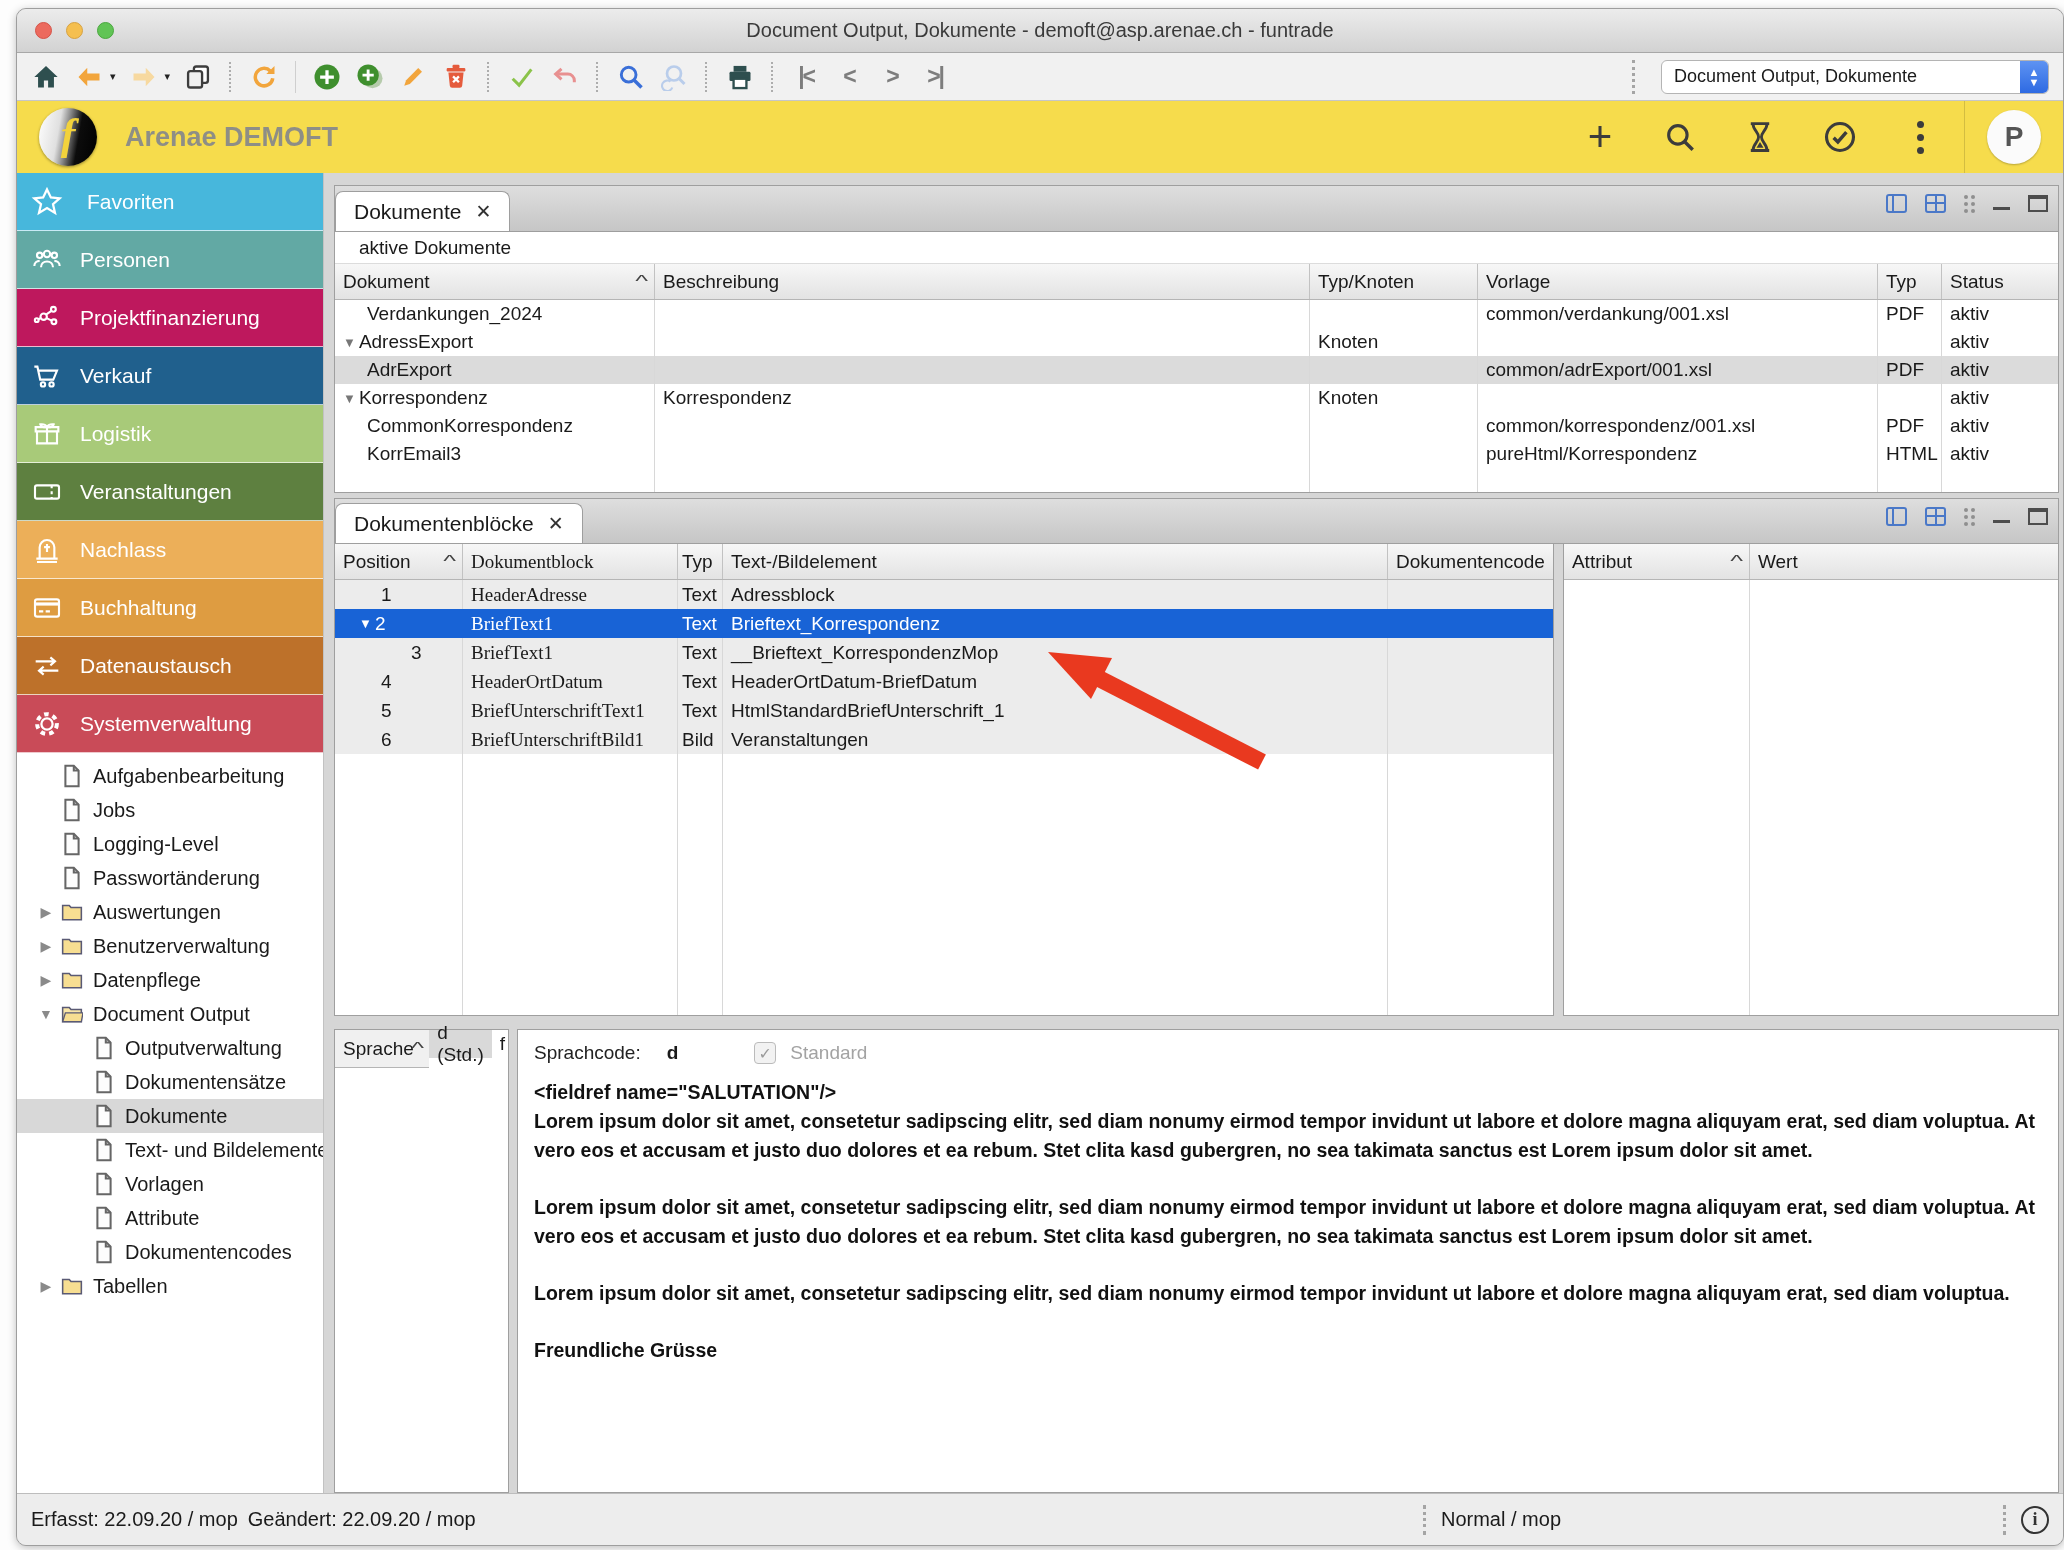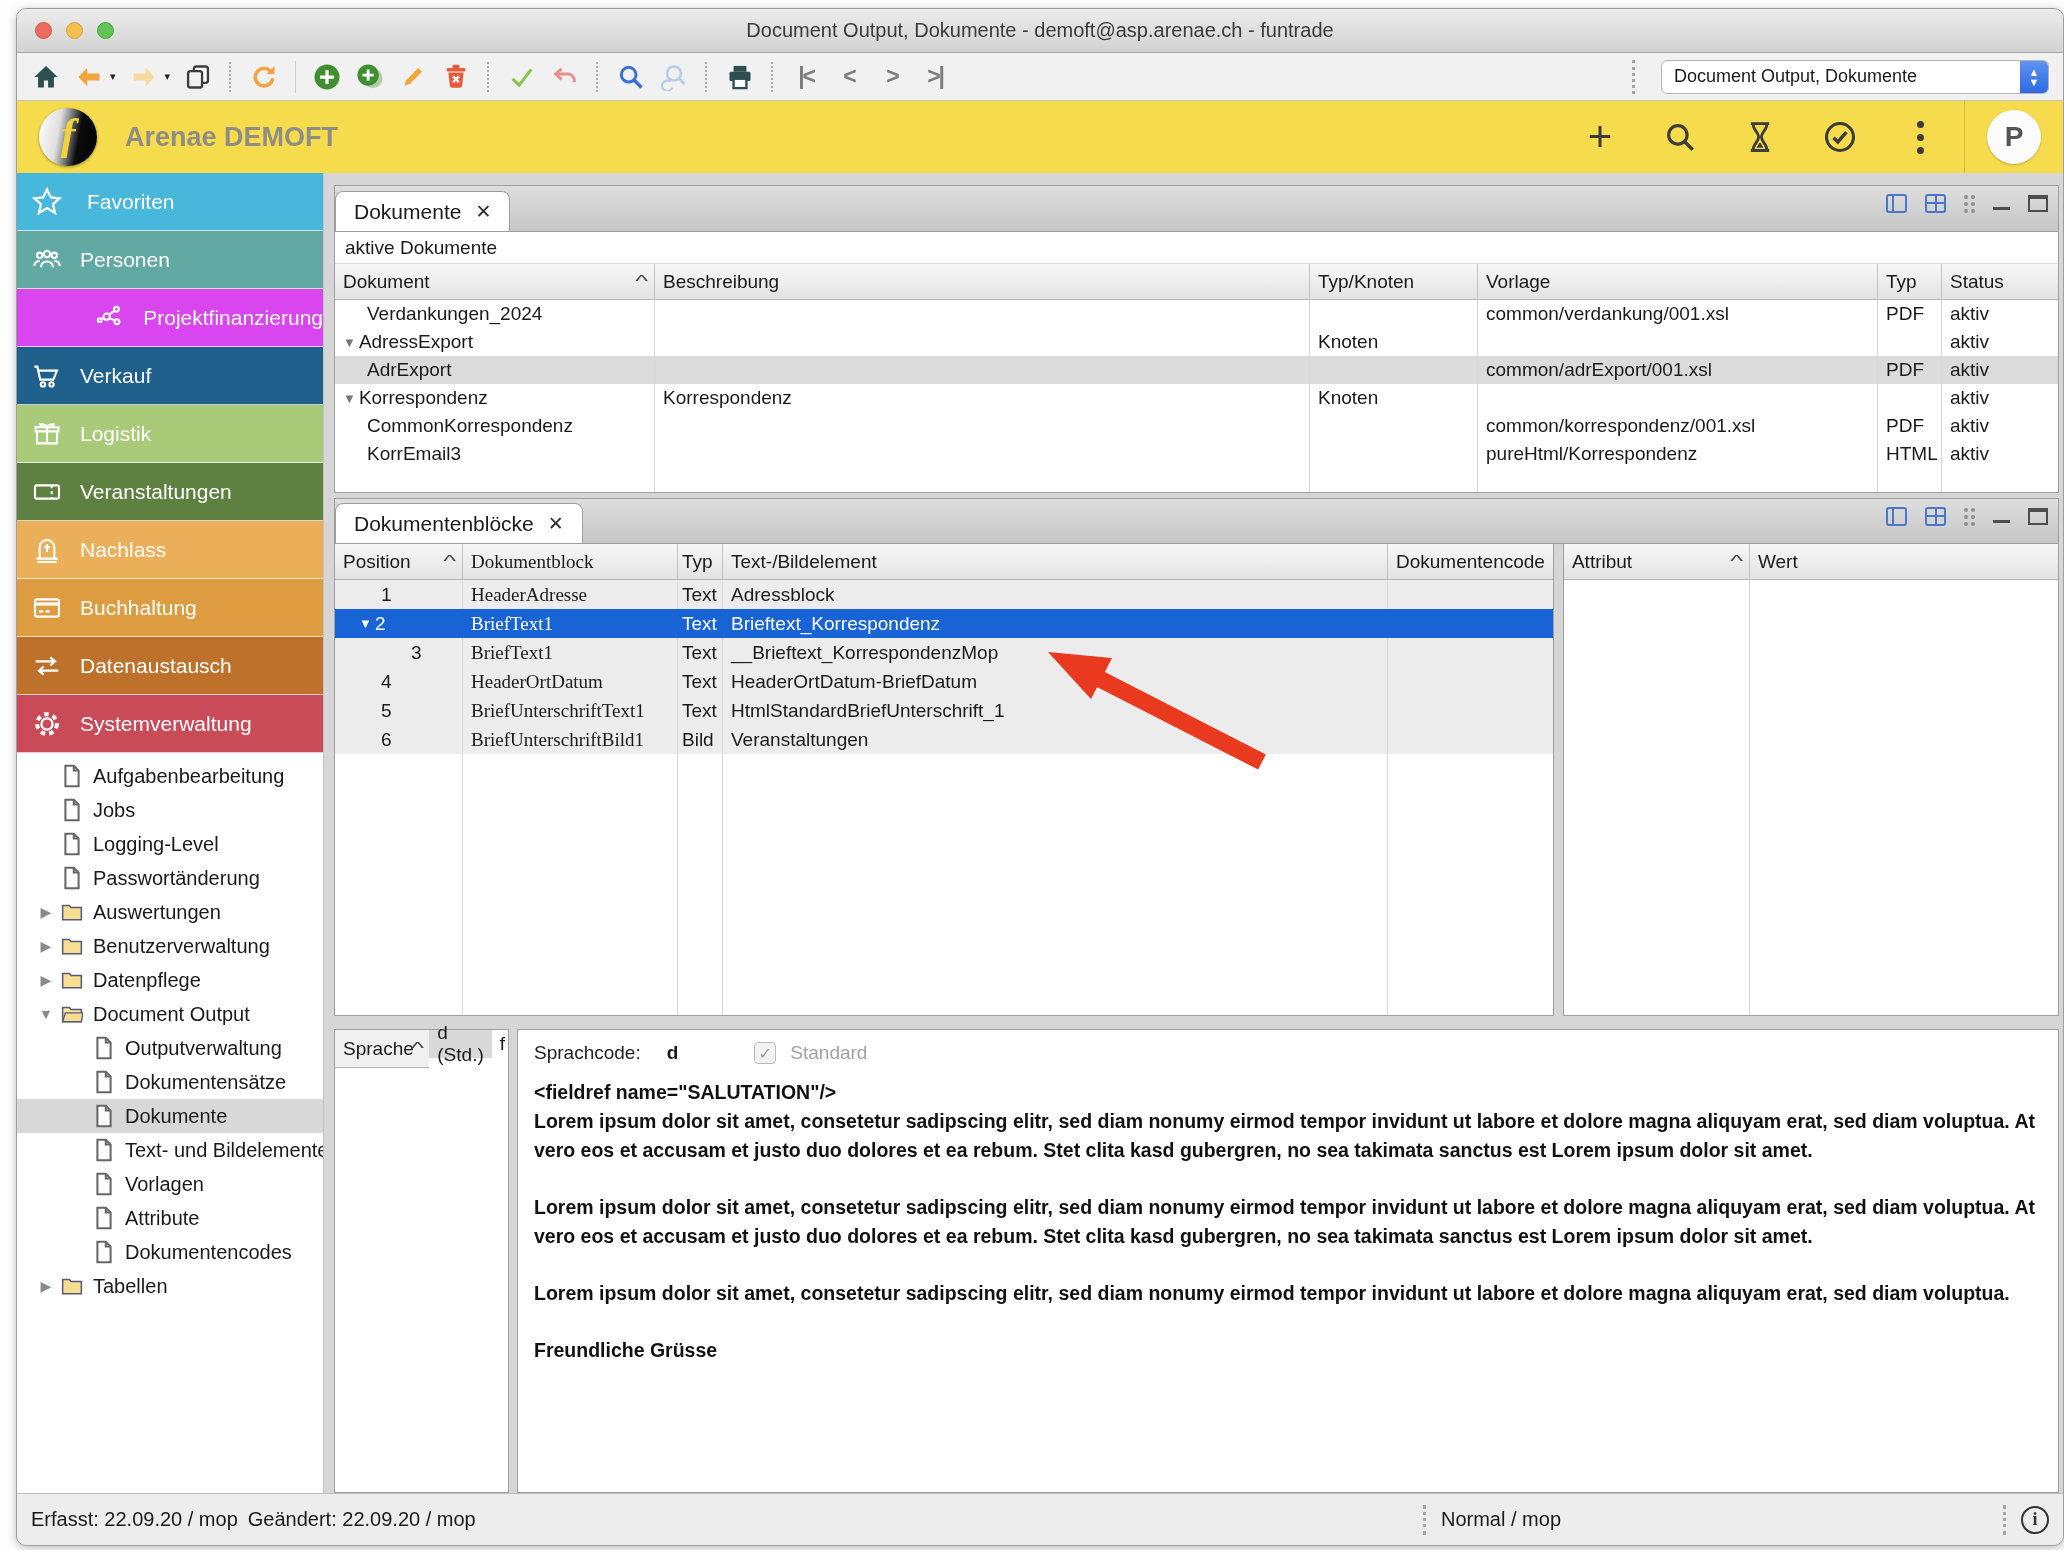--- a/index.html
+++ b/index.html
@@ -71,21 +71,21 @@
   .panecontrols { position:absolute; right:10px; top:8px; display:flex; align-items:center; gap:18px; }
   .pc-win { width:21px; height:19px; border:2px solid #4a78c8; border-radius:3px; position:relative; }
   .pc-win.split::before { content:""; position:absolute; left:4px; top:0; bottom:0; width:2px; background:#4a78c8; }
   .pc-win.grid::before { content:""; position:absolute; left:0; right:0; top:6px; height:2px; background:#4a78c8; }
   .pc-win.grid::after { content:""; position:absolute; top:0; bottom:0; left:8px; width:2px; background:#4a78c8; }
   .dots6 { display:grid; grid-template-columns:4px 4px; gap:3px; }
   .dots6 i { width:4px; height:4px; border-radius:50%; background:#8f8f8f; }
   .pc-min { width:17px; height:3px; background:#4d4d4d; margin-top:10px; }
   .pc-max { width:20px; height:17px; border:2px solid #4d4d4d; border-top-width:4px; }
 
-  .subtitle { height:32px; display:flex; align-items:center; padding-left:10px; font-size:19px; border-bottom:1px solid #dcdcdc; }
+  .subtitle { height:32px; display:flex; align-items:center; padding-left:24px; font-size:19px; border-bottom:1px solid #dcdcdc; }
 
   .grid-table { display:flex; flex-direction:column; flex:1; min-height:0; }
   .hrow { display:flex; height:36px; background:linear-gradient(#f7f7f7,#e3e3e3); border-bottom:1px solid #b5b5b5; font-size:19px; }
   .hcell { display:flex; align-items:center; padding:0 8px; border-right:1px solid #c2c2c2; }
   .hcell .sort { margin-left:auto; color:#444; font-size:16px; transform:scaleX(1.7); }
   .drow { display:flex; height:28px; font-size:19px; }
   .drow.filler { flex:1; height:auto; }
   .dcell { display:flex; align-items:center; padding:0 8px; border-right:1px solid #d8d8d8; overflow:hidden; white-space:nowrap; }
   .drow.selgray { background:#dbdbdb; }
   .rexp { font-size:13px; color:#777; margin-right:3px; }
@@ -307,21 +307,21 @@
       </div>
       <div class="module" style="background: rgb(98, 169, 164);">
         <svg width="32" height="32" viewBox="0 0 24 24" fill="none" stroke="#fff" stroke-width="1.6">
             <circle cx="6.5" cy="8.5" r="2"></circle>
             <circle cx="17.5" cy="8.5" r="2"></circle>
             <circle cx="12" cy="7.5" r="2.4"></circle>
             <path d="M2.5 16.5c0-2.2 1.8-3.8 4-3.8M21.5 16.5c0-2.2-1.8-3.8-4-3.8M7.5 17.5c0-2.6 2-4.4 4.5-4.4s4.5 1.8 4.5 4.4"></path>
           </svg>
         <span>Personen</span>
       </div>
-      <div class="module" style="background: #d946ef; justify-content: flex-end;">
+      <div class="module" style="background: #be185d;">
         <svg width="32" height="32" viewBox="0 0 24 24" fill="none" stroke="#fff" stroke-width="1.6">
             <circle cx="9.5" cy="11" r="2.4"></circle>
             <circle cx="16.8" cy="5.5" r="1.8"></circle>
             <circle cx="17.2" cy="14.8" r="1.8"></circle>
             <circle cx="4.3" cy="13.6" r="1.4"></circle>
             <path d="M11.3 9.4 15.3 6.6M11.7 12.1 15.5 14M7.2 12.1 5.6 13"></path>
           </svg>
         <span>Projektfinanzierung</span>
       </div>
       <div class="module" style="background: rgb(32, 96, 141);">

